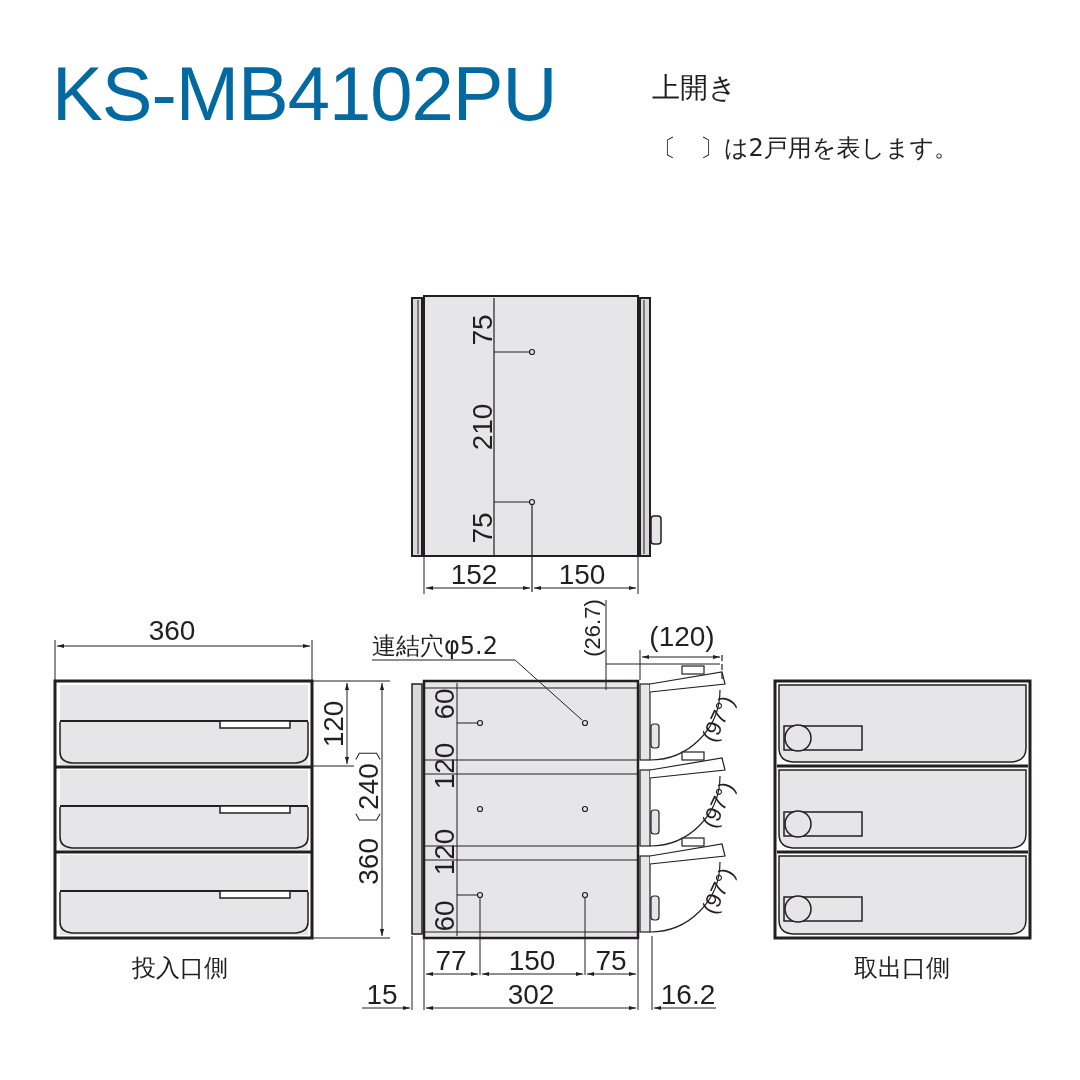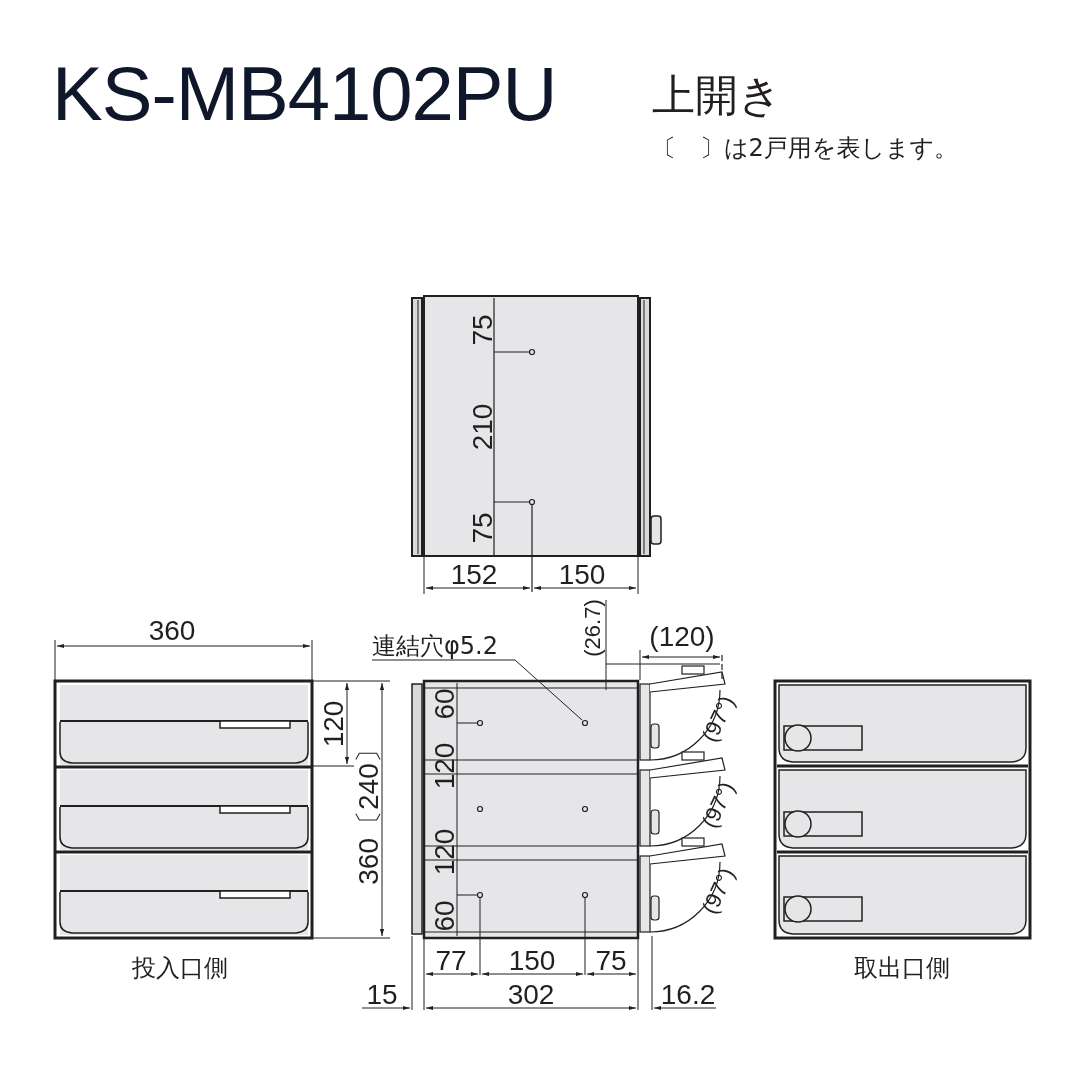--- a/index.html
+++ b/index.html
@@ -1,18 +1,18 @@
 <!DOCTYPE html>
 <html><head>
 <meta charset="utf-8">
 <style>
   html,body{margin:0;padding:0;background:#ffffff;}
   body{width:1080px;height:1080px;position:relative;overflow:hidden;font-family:"DejaVu Sans","Liberation Sans",sans-serif;color:#231f20;}
-  .title{position:absolute;left:52px;top:56px;font-family:"Liberation Sans",sans-serif;font-size:76px;letter-spacing:-1px;line-height:1;color:#0f172a;}
-  .sub1{position:absolute;left:652px;top:74px;font-size:43px;line-height:1;}
+  .title{position:absolute;left:52px;top:56px;font-family:"Liberation Sans",sans-serif;font-size:76px;letter-spacing:-1px;line-height:1;color:#0369a1;}
+  .sub1{position:absolute;left:652px;top:74px;font-size:28px;line-height:1;}
   .sub2{position:absolute;left:652px;top:136px;font-size:24px;line-height:1;}
   svg{position:absolute;left:0;top:0;}
   .dim{font-family:"Liberation Sans",sans-serif;font-size:28px;fill:#231f20;}
   .lbl{font-family:"DejaVu Sans",sans-serif;font-size:24px;fill:#231f20;}
 </style>
 </head>
 <body>
 
 <div class="title">KS-MB4102PU</div>
 <div class="sub1">上開き</div>

